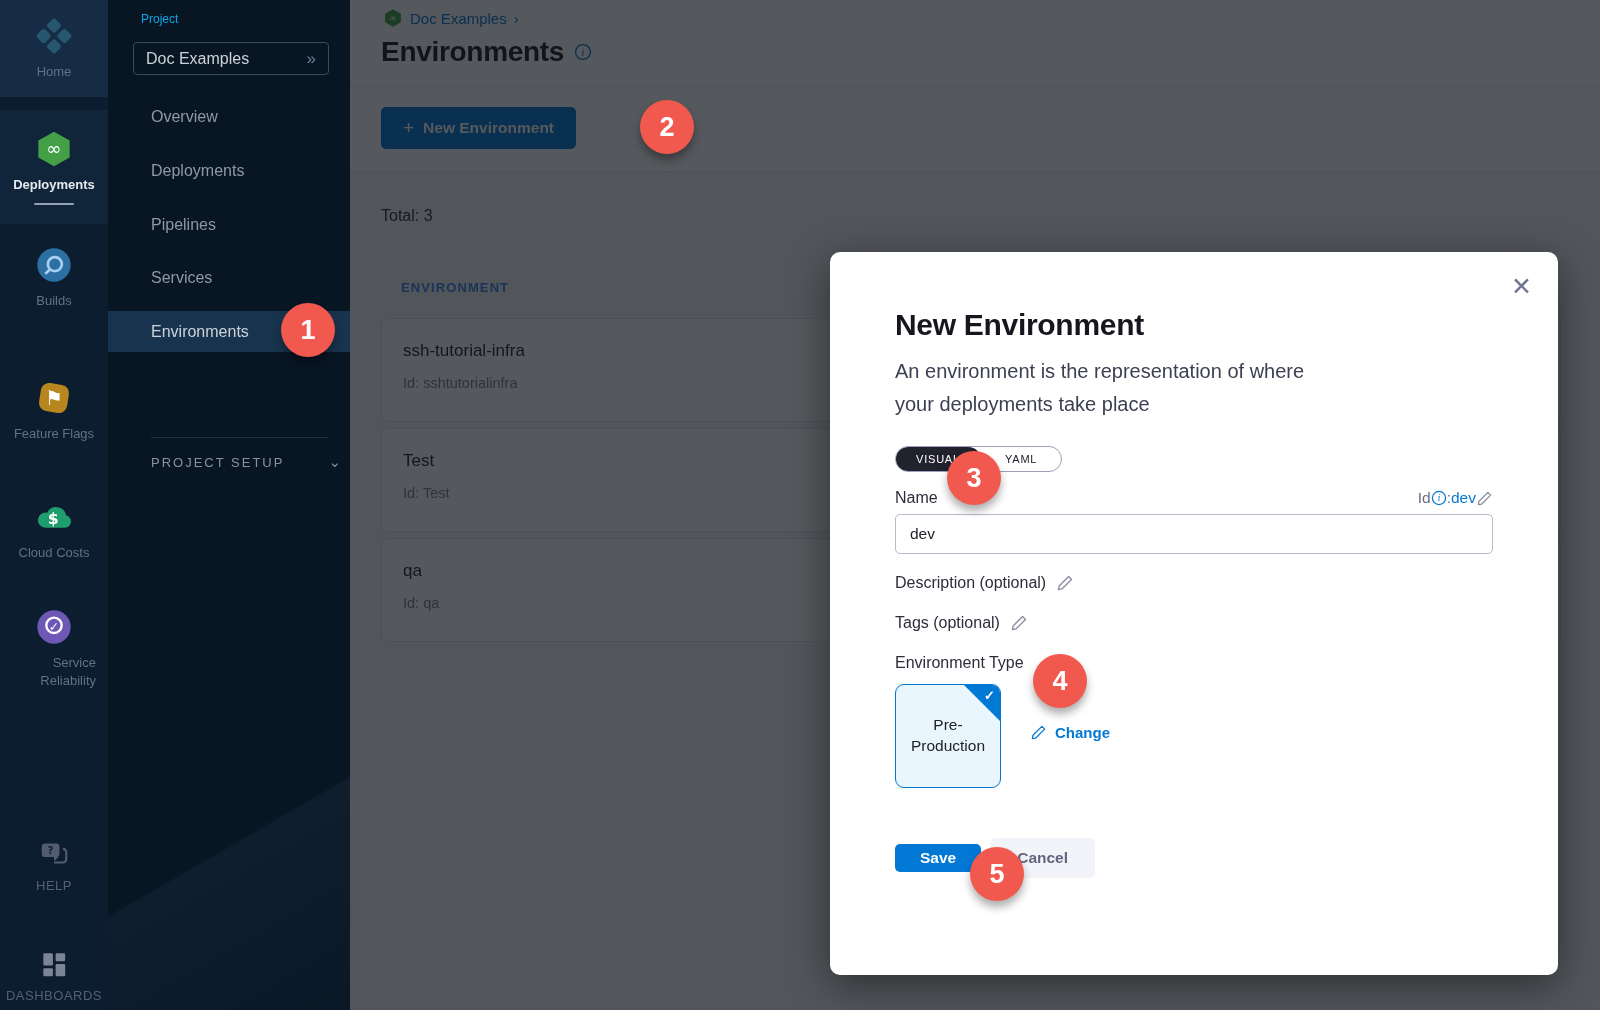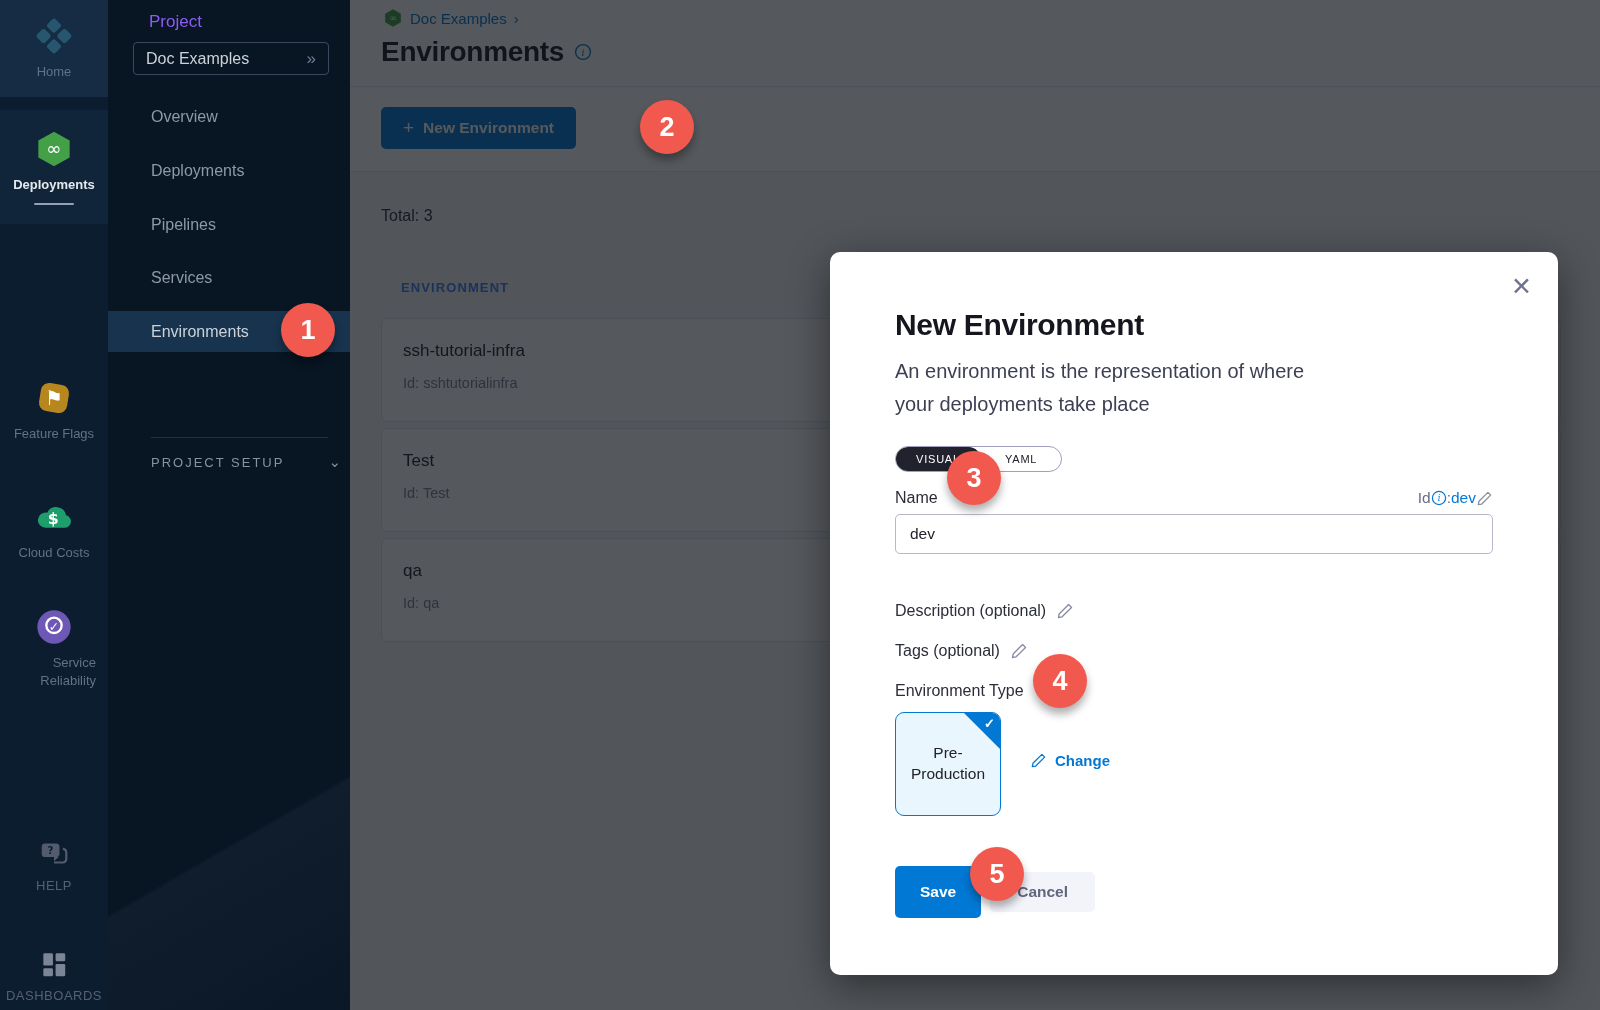--- a/index.html
+++ b/index.html
@@ -17,21 +17,21 @@
   .mod-underline { width:40px; height:2px; background:#93a1b5; border-radius:1px; margin-top:10px; }
   .mod-builds { top:245px; } .mod-ff { top:378px; } .mod-cc { top:497px; } .mod-sr { top:607px; }
   .mod-sr .mod-label { width:84px; }
   .mod-help { top:840px; } .mod-dash { top:948px; }
   .mod-help .mod-label, .mod-dash .mod-label { letter-spacing:.5px; color:#566074; }
 
   
   .project-nav { position:absolute; left:108px; top:0; width:242px; height:1010px; background:#081523; z-index:10; overflow:hidden; }
   .project-nav::after { content:""; position:absolute; left:0; bottom:0; width:242px; height:280px;
       background:linear-gradient(150deg, rgba(0,0,0,0) 44%, rgba(130,160,200,0.06) 45%, rgba(130,160,200,0.02) 100%); pointer-events:none; }
-  .proj-label { position:absolute; left:33px; top:12px; font-size:17px; color:#8b5cf6;margin-left:8px; }
+  .proj-label { position:absolute; left:33px; top:12px; font-size:12px; color:#0ea5e9; }
   .proj-selector { position:absolute; left:25px; top:42px; width:196px; height:33px; border:1px solid #3a4a5e; border-radius:4px;
       display:flex; align-items:center; justify-content:space-between; padding:0 12px; cursor:pointer; }
   .proj-selector .proj-name { font-size:16px; color:#ccd2da; }
   .proj-selector .dbl-chev { font-size:17px; color:#6e8098; }
   .pnav-item { position:absolute; left:0; width:242px; height:40px; display:flex; align-items:center; padding-left:43px;
       font-size:16px; color:#8f98a5; cursor:pointer; }
   .pnav-overview { top:97px;align-items:center; } .pnav-deployments { top:151px; } .pnav-pipelines { top:205px; }
   .pnav-services { top:258px; } .pnav-environments { top:311px; height:41px; background:#17334e; color:#ccd2d9; }
   .pnav-gitops { top:365px; }
   .pnav-divider { position:absolute; left:43px; right:22px; top:437px; height:1px; background:#22303f; }
@@ -73,33 +73,33 @@
   .mode-toggle { margin-top:25px; display:inline-flex; align-items:center; height:26px; border:1px solid #9fa0bb; border-radius:13px; background:#fff; overflow:hidden; }
   .seg { height:25px; display:flex; align-items:center; font-size:11px; font-weight:normal; letter-spacing:.8px; cursor:pointer; }
   .seg-visual { background:#22222f; color:#fff; border-radius:13px; padding:0 21px; margin:-1px 0 -1px -1px; }
   .seg-yaml { color:#22222a; padding:0 24px; }
   .name-row { margin-top:17px; width:598px; display:flex; align-items:flex-start; justify-content:space-between; }
   .field-label { font-size:16px; color:#2b2d39; }
   .id-row { display:flex; align-items:center; font-size:15.5px; color:#6b6d85; }
   .id-value { color:#0278d5; cursor:pointer; }
   .name-input { margin-top:7px; width:598px; height:40px; border:1px solid #b7b8c9; border-radius:5px; padding:0 14px;
       font-family:"Liberation Sans", sans-serif; font-size:15.5px; color:#22222a; outline:none; }
-  .opt-row { margin-top:48px; display:flex; align-items:center; gap:10px; }
+  .opt-row { margin-top:20px; display:flex; align-items:center; gap:10px; }
   .opt-row + .opt-row { margin-top:22px; }
   .opt-label { font-size:16px; color:#2b2d39; }
   .envtype-label-row { margin-top:22px; display:flex; align-items:center; }
   .envtype-row { margin-top:12px; display:flex; align-items:flex-start; }
   .pretype-card { position:relative; width:106px; height:104px; background:#eaf6fd; border:1px solid #0278d5; border-radius:9px;
       display:flex; align-items:center; justify-content:center; text-align:center; overflow:hidden; cursor:pointer; }
   .pretype-card .pretype-text { font-size:15.5px; color:#22222a; line-height:1.35; width:86px; }
   .fold { position:absolute; top:0; right:0; width:0; height:0; border-top:36px solid #0278d5; border-left:36px solid transparent; }
   .fold-check { position:absolute; top:3px; right:5px; color:#fff; font-size:13px; font-weight:bold; }
   .change-link { display:flex; align-items:center; gap:8px; margin:40px 0 0 29px; color:#0278d5; font-size:15px; font-weight:bold; cursor:pointer; }
   .btn-row { margin-top:50px; display:flex; align-items:center; gap:9px; }
-  .btn-save { height:52px; padding:0 25px; background:#0278d5; color:#fff; border:none; border-radius:5px;
+  .btn-save { height:28px; padding:0 25px; background:#0278d5; color:#fff; border:none; border-radius:5px;
       font-family:"Liberation Sans", sans-serif; font-size:15.5px; font-weight:bold; cursor:pointer; }
   .btn-cancel { height:40px; padding:0 27px; background:#f3f3fa; color:#62657e; border:none; border-radius:5px;
       font-family:"Liberation Sans", sans-serif; font-size:15.5px; font-weight:bold; cursor:pointer; }
 
   
   .badge { position:absolute; width:54px; height:54px; border-radius:50%; background:#f2594e; color:#fff;
       display:flex; align-items:center; justify-content:center; font-size:27px; font-weight:600;
       box-shadow:0 6px 8px rgba(0,0,0,0.32); z-index:200; }
   .badge-1 { left:281px; top:303px; } .badge-2 { left:640px; top:100px; }
   .badge-3 { left:947px; top:451px; } .badge-4 { left:1033px; top:654px; }
@@ -134,20 +134,30 @@
       <span>
         <svg class="icon-svg" width="40" height="40" viewBox="0 0 24 24">
           <polygon points="12,1.6 21.4,6.9 21.4,17.1 12,22.4 2.6,17.1 2.6,6.9" fill="#43a047"></polygon>
           <text x="12" y="15.8" text-anchor="middle" font-size="11" font-family="DejaVu Sans, sans-serif" fill="#ffffff">∞</text>
         </svg>
       </span>
       <span class="mod-label">Deployments</span>
       <span class="mod-underline"></span>
     </div>
 
+    <div class="mod-item mod-builds">
+      <span>
+        <svg class="icon-svg" width="40" height="40" viewBox="0 0 24 24">
+          <circle cx="12" cy="12" r="10" fill="#2b6fa3"></circle>
+          <circle cx="12.5" cy="11.5" r="4.2" fill="none" stroke="#a9d0ee" stroke-width="1.6"></circle>
+          <line x1="9.4" y1="14.8" x2="6.8" y2="17.2" stroke="#a9d0ee" stroke-width="1.6"></line>
+        </svg>
+      </span>
+      <span class="mod-label">Builds</span>
+    </div>
 
     <div class="mod-item mod-ff">
       <span>
         <svg class="icon-svg" width="40" height="40" viewBox="0 0 24 24">
           <rect x="3.5" y="3.5" width="17" height="17" rx="5" fill="#b8861f" transform="rotate(9 12 12)"></rect>
           <text x="12" y="16.3" text-anchor="middle" font-size="12" font-family="DejaVu Sans, sans-serif" fill="#ffffff">⚑</text>
         </svg>
       </span>
       <span class="mod-label">Feature Flags</span>
     </div>

